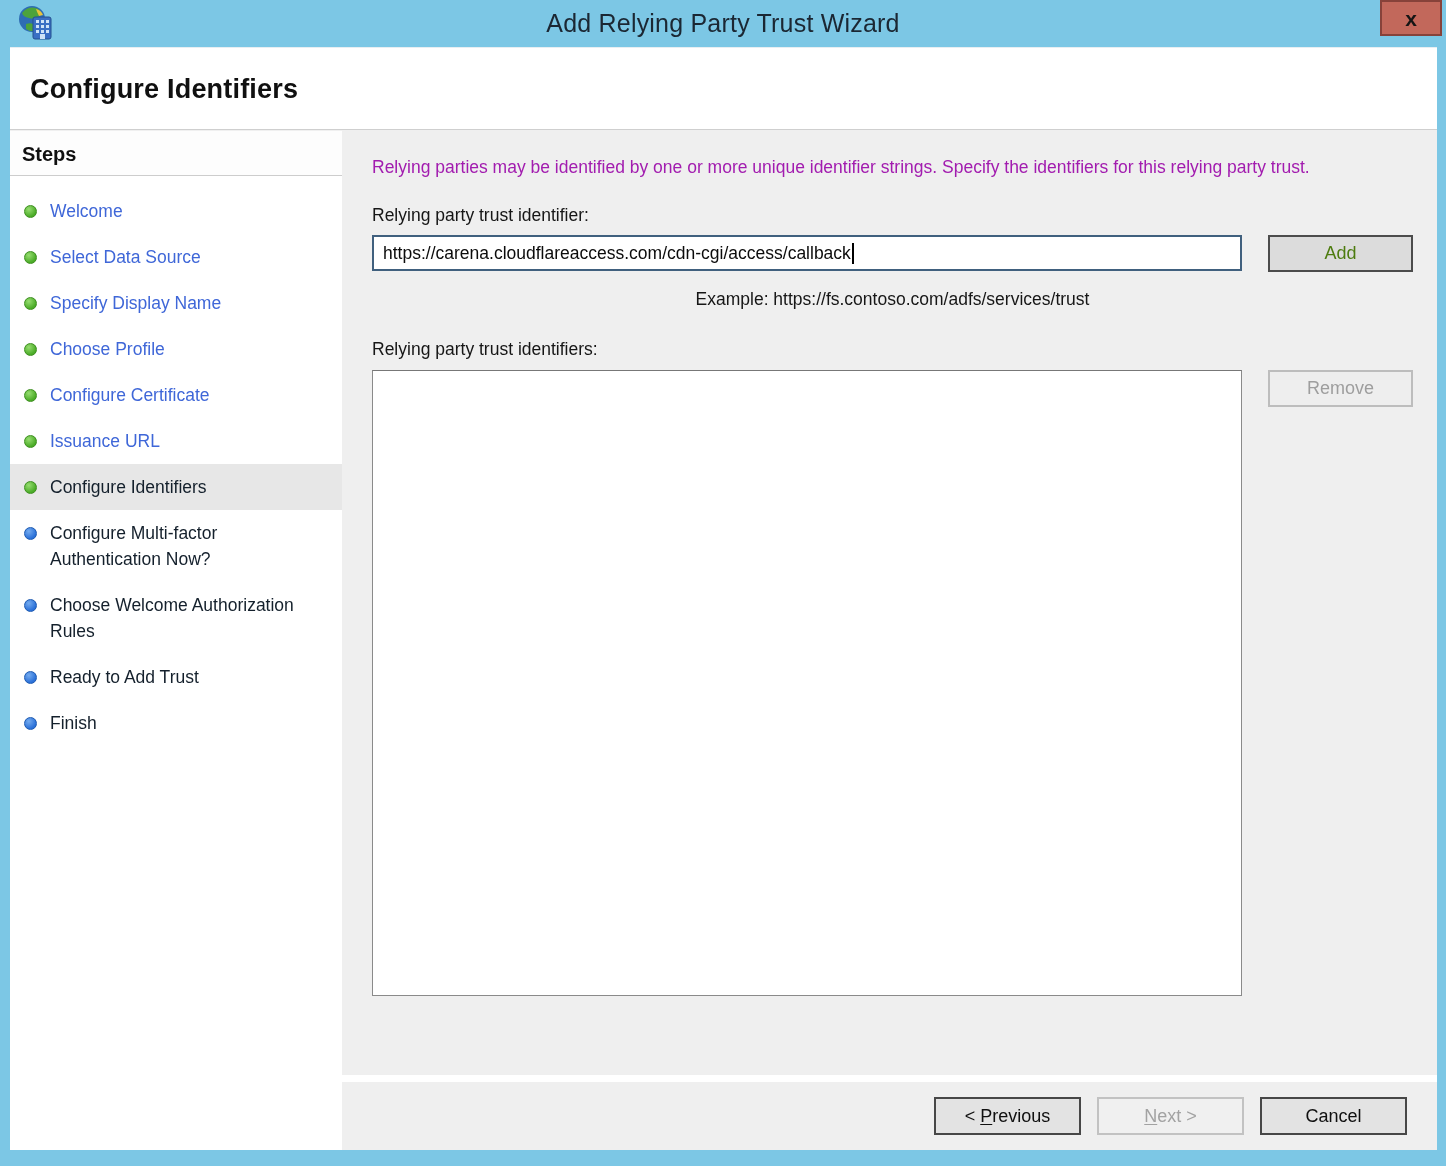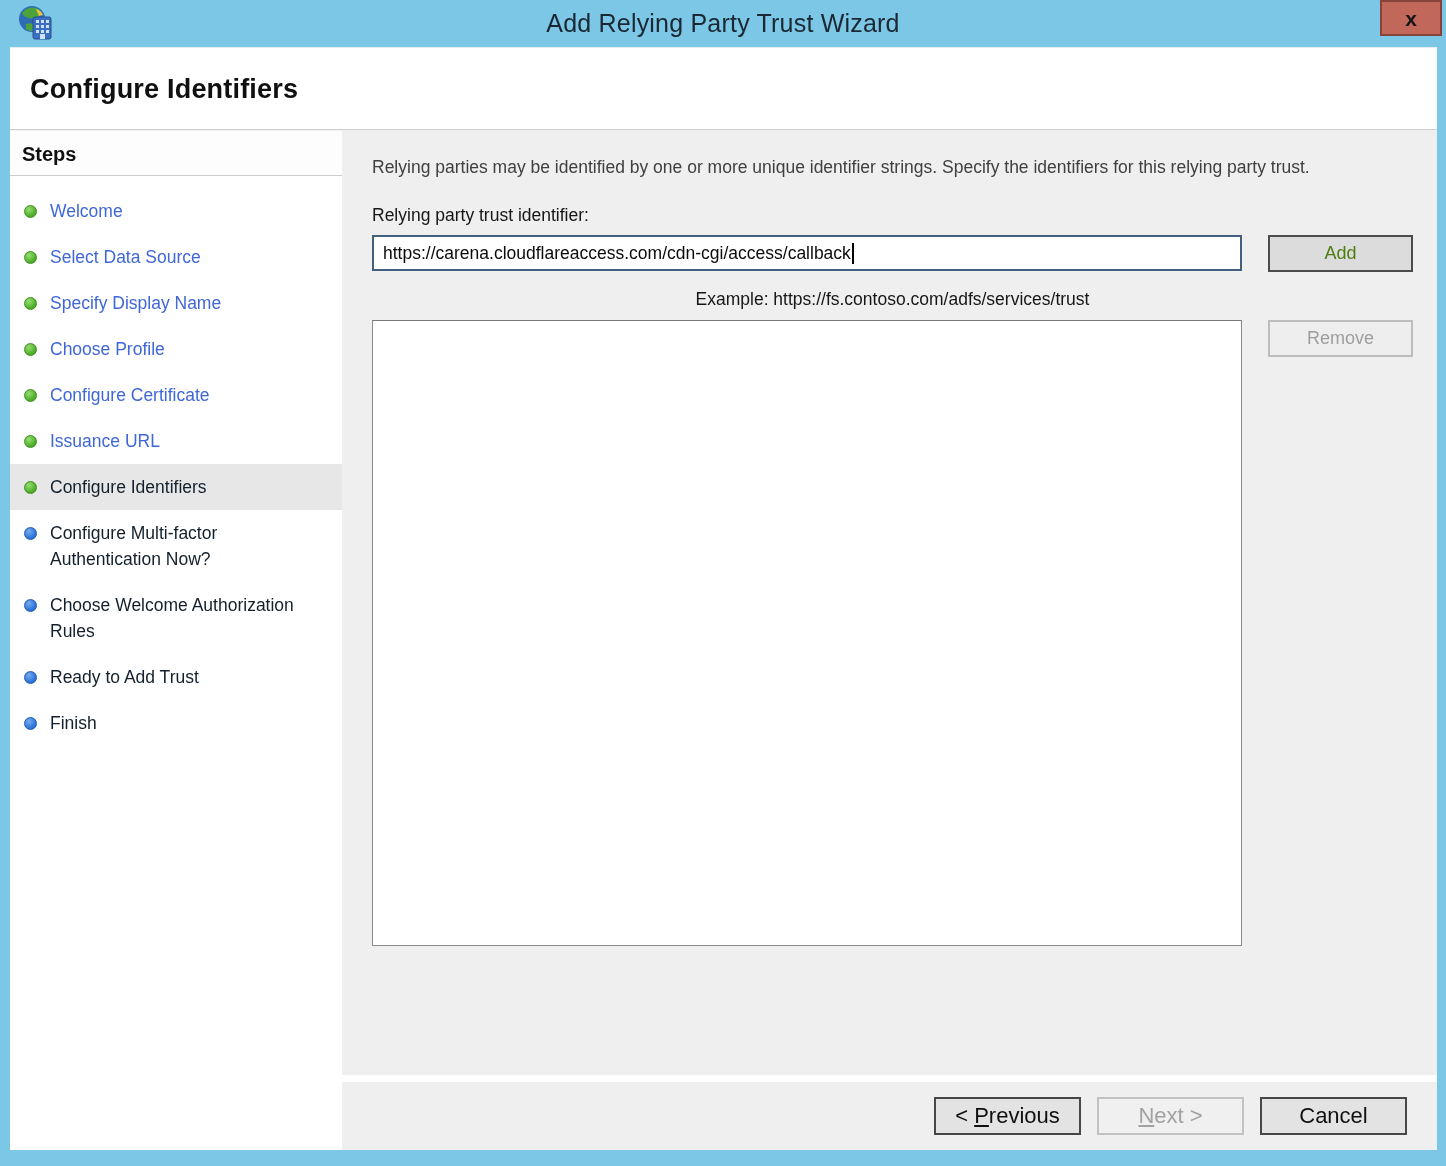--- a/index.html
+++ b/index.html
@@ -29,38 +29,38 @@
   .step-bullet { flex:0 0 13px; width:13px; height:13px; border-radius:50%; margin:7px 13px 0 0; }
   .step.done .step-bullet, .step.current .step-bullet { background:radial-gradient(circle at 35% 30%, #96dd70, #4aab27 70%); border:1px solid #3d8f1f; }
   .step.pending .step-bullet { background:radial-gradient(circle at 35% 30%, #74abef, #2a70d8 70%); border:1px solid #1d5ab2; }
   .step-label { font-size:17.5px; line-height:26px; color:#3f67d8; max-width:250px; }
   .step.current { background:#e7e7e7; }
   .step.current .step-label, .step.pending .step-label { color:#14202c; }
 
   
   .content-col { flex:1 1 auto; display:flex; flex-direction:column; background:#efefef; min-width:0; }
   .content { flex:1 1 auto; padding:24px 24px 0 30px; }
-  .intro { font-size:17.5px; line-height:27px; color:#404040; max-width:1030px; }
+  .intro { font-size:17.5px; line-height:27px; color:#a21caf; max-width:1030px; }
   .field-label { font-size:17.5px; color:#161616; margin-top:24px; }
   .input-row { display:flex; align-items:flex-start; margin-top:9px; }
   .textbox { width:870px; height:36px; background:#ffffff; border:2px solid #40607e; display:flex; align-items:center; padding:0 9px; overflow:hidden; white-space:nowrap; }
   .textbox-value { font-size:17.5px; color:#0b0b0b; }
   .caret { display:inline-block; width:2px; height:21px; background:#000; margin-left:1px; }
   .btn { width:145px; height:37px; font-family:"Liberation Sans", sans-serif; font-size:18px; color:#4d7c0f; background:#dcdcdc; border:2px solid #4c4c4c; margin-left:26px; }
   .btn.disabled { background:#eeeeee; border-color:#bdbdbd; color:#9e9e9e; }
   .example { font-size:17.5px; color:#161616; margin-top:17px;text-align:center; }
   .list-label { font-size:17.5px; color:#161616; margin-top:29px; }
   .list-row { display:flex; align-items:flex-start; margin-top:10px; }
   .listbox { width:870px; height:626px; background:#ffffff; border:1px solid #8a8a8a; border-top-color:#777; overflow:auto; }
 
   .divider { flex:0 0 7px; background:#ffffff; }
 
   
   .footer { flex:0 0 68px; background:#efefef; display:flex; align-items:center; justify-content:flex-end; padding-right:30px; }
-  .nav-btn { width:147px; height:38px; font-family:"Liberation Sans", sans-serif; font-size:22px; color:#101010; background:#e3e3e3; border:2px solid #474747; margin-left:16px; }
+  .nav-btn { width:147px; height:38px; font-family:"Liberation Sans", sans-serif; font-size:18px; color:#101010; background:#e3e3e3; border:2px solid #474747; margin-left:16px; }
   .nav-btn.disabled { background:#f0f0f0; border-color:#c2c2c2; color:#a2a2a2; }
   .nav-btn u { text-underline-offset:2px; }
 </style>
 </head>
 <body>
 
 <div class="window">
 
   <div class="titlebar">
     <span class="app-icon">
@@ -168,20 +168,21 @@
           <div class="input-row">
             <div class="textbox">
               <span class="textbox-value">https://carena.cloudflareaccess.com/cdn-cgi/access/callback</span>
                 <span class="caret"></span>
             </div>
             <button class="btn">Add</button>
           </div>
 
           <div class="example">Example: https://fs.contoso.com/adfs/services/trust</div>
 
+          <div class="list-label">Relying party trust identifiers:</div>
 
           <div class="list-row">
             <div class="listbox"></div>
             <button class="btn disabled" disabled="">Remove</button>
           </div>
         </div>
 
         <div class="divider"></div>
 
         <div class="footer">

